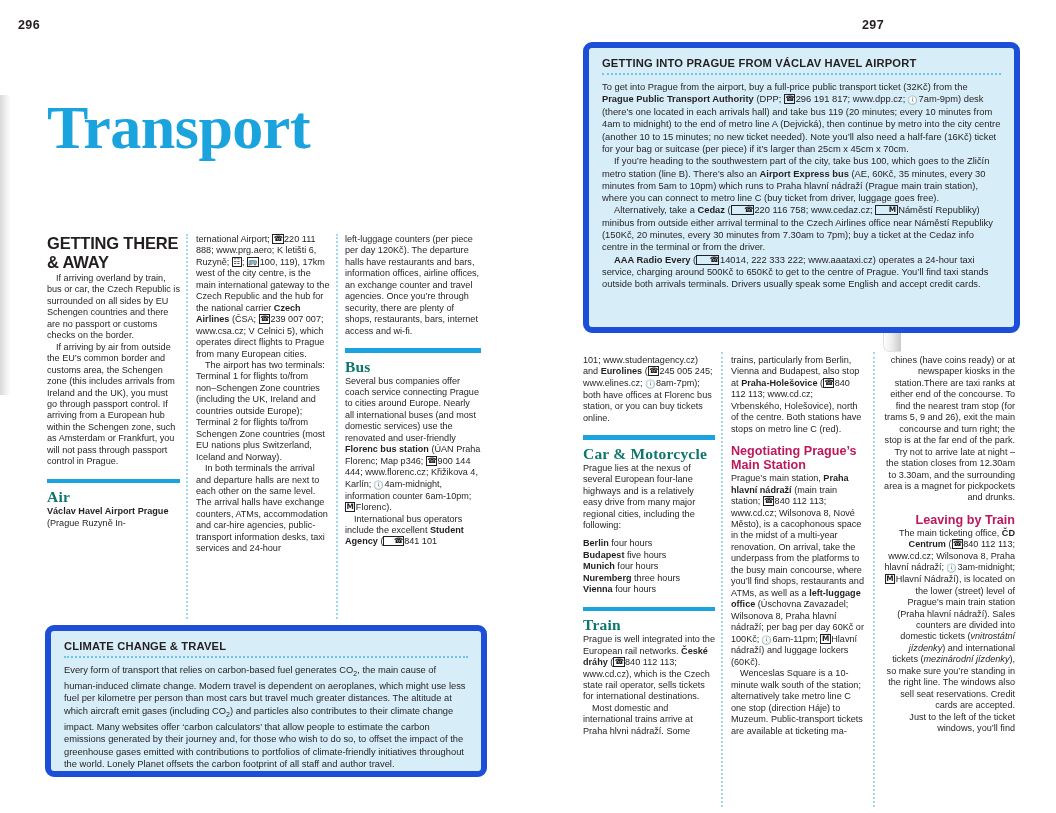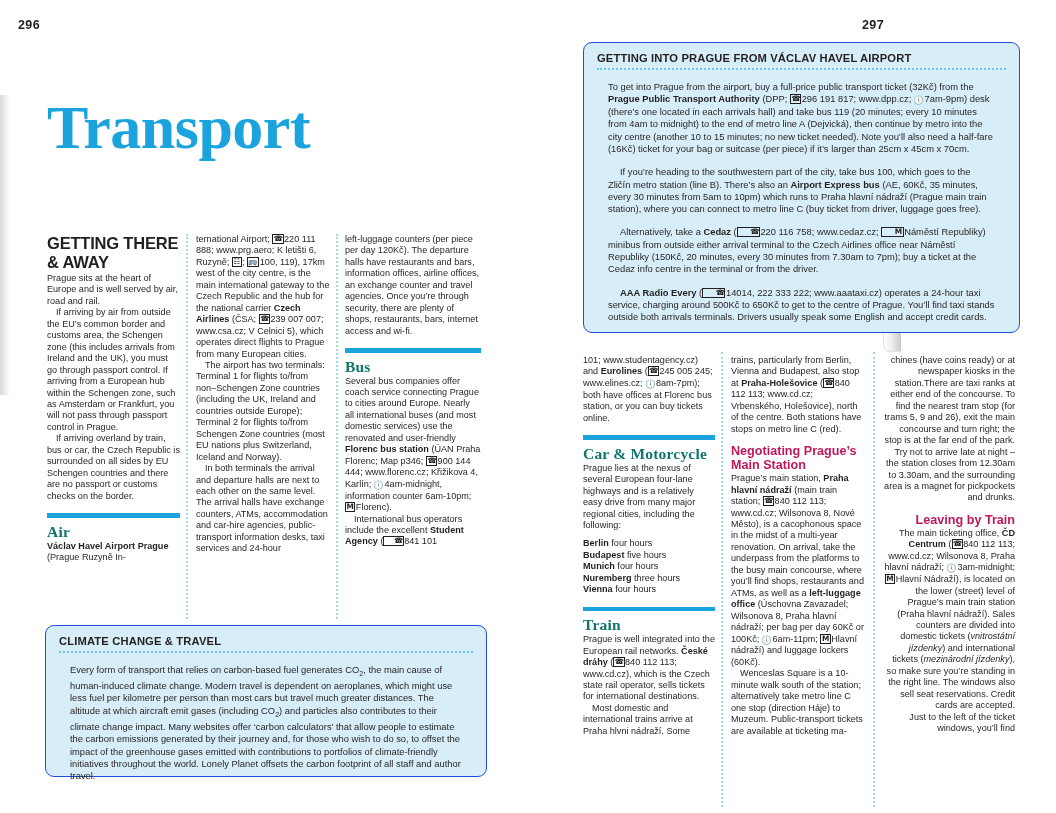--- a/index.html
+++ b/index.html
@@ -120,41 +120,41 @@
   .vsep {
     position: absolute;
     width: 1px;
     border-left: 2px dotted #9fd8f0;
   }
 
   
   .box {
     position: absolute;
     background: #d7eef8;
-    border: 1px solid #1d4ed8;
+    border: 6px solid #1d4ed8;
     border-radius: 9px;
     padding: 9px 13px 11px 13px;
   }
   .box-title {
     font-size: 11.2px;
     font-weight: bold;
     color: #231f20;
     letter-spacing: .15px;
     margin-bottom: 4px;
   }
   .box-divider {
     border-top: 2px dotted #6fc4e6;
     margin-bottom: 6px;
   }
   .box-body {
     font-size: 9.35px;
     line-height: 12.3px;
     color: #231f20;
   }
-  .box-body p { margin: 11px; }
+  .box-body p { margin: 0; }
   .box-body p.ind { text-indent: 12px; }
   sub { font-size: 7px; }
 
   
   .ico {
     display: inline-block;
     font-size: 7.4px;
     line-height: 8px;
     vertical-align: 1px;
     border: 1px solid #231f20;
@@ -183,23 +183,22 @@
   <div class="side-tab"></div>
   <div class="side-tab-text"><span class="hl">TRANSPORT</span>&nbsp;<span>CAR &amp; MOTORCYCLE</span></div>
 
   <div class="big-title">Transport</div>
 
   <div class="vsep" style="left:186px; top:234px; height:385px;"></div>
   <div class="vsep" style="left:336px; top:234px; height:385px;"></div>
 
   <div class="col" style="left:47px; top:234px; width:133px;">
     <div class="sec-head">GETTING THERE &amp; AWAY</div>
-    <p>Prague sits at the heart of Europe and is well served by air, road and rail.</p>
+    <p class="ind">If arriving overland by train, bus or car, the Czech Republic is surrounded on all sides by EU Schengen countries and there are no passport or customs checks on the border.</p>
     <p class="ind">If arriving by air from outside the EU’s common border and customs area, the Schengen zone (this includes arrivals from Ireland and the UK), you must go through passport control. If arriving from a European hub within the Schengen zone, such as Amsterdam or Frankfurt, you will not pass through passport control in Prague.</p>
-    <p class="ind">If arriving overland by train, bus or car, the Czech Republic is surrounded on all sides by EU Schengen countries and there are no passport or customs checks on the border.</p>
     <div class="rule"></div>
     <div class="sub-head">Air</div>
     <p><b>Václav Havel Airport Prague</b><span> (Prague Ruzyně In-</span></p>
   </div>
 
   <div class="col" style="left:196px; top:234px; width:134px;">
     <p><span>ternational Airport; </span><span class="ico ico-phone">☎</span><span>220 111 888</span><span>; www.prg.aero; K letišti 6, Ruzyně; </span><span class="ico">☷</span><span>; </span><span class="ico">🚌</span><span>100, 119</span><span>), 17km west of the city centre, is the main international gateway to the Czech Republic and the hub for the national carrier </span><b>Czech Airlines</b><span> (ČSA; </span><span class="ico ico-phone">☎</span><span>239 007 007</span><span>; www.csa.cz; V Celnici 5), which operates direct flights to Prague from many European cities.</span></p>
     <p class="ind">The airport has two terminals: Terminal 1 for flights to/from non–Schengen Zone countries (including the UK, Ireland and countries outside Europe); Terminal 2 for flights to/from Schengen Zone countries (most EU nations plus Switzerland, Iceland and Norway).</p>
     <p class="ind">In both terminals the arrival and departure halls are next to each other on the same level. The arrival halls have exchange counters, ATMs, accommodation and car-hire agencies, public-transport information desks, taxi services and 24-hour</p>
   </div>

